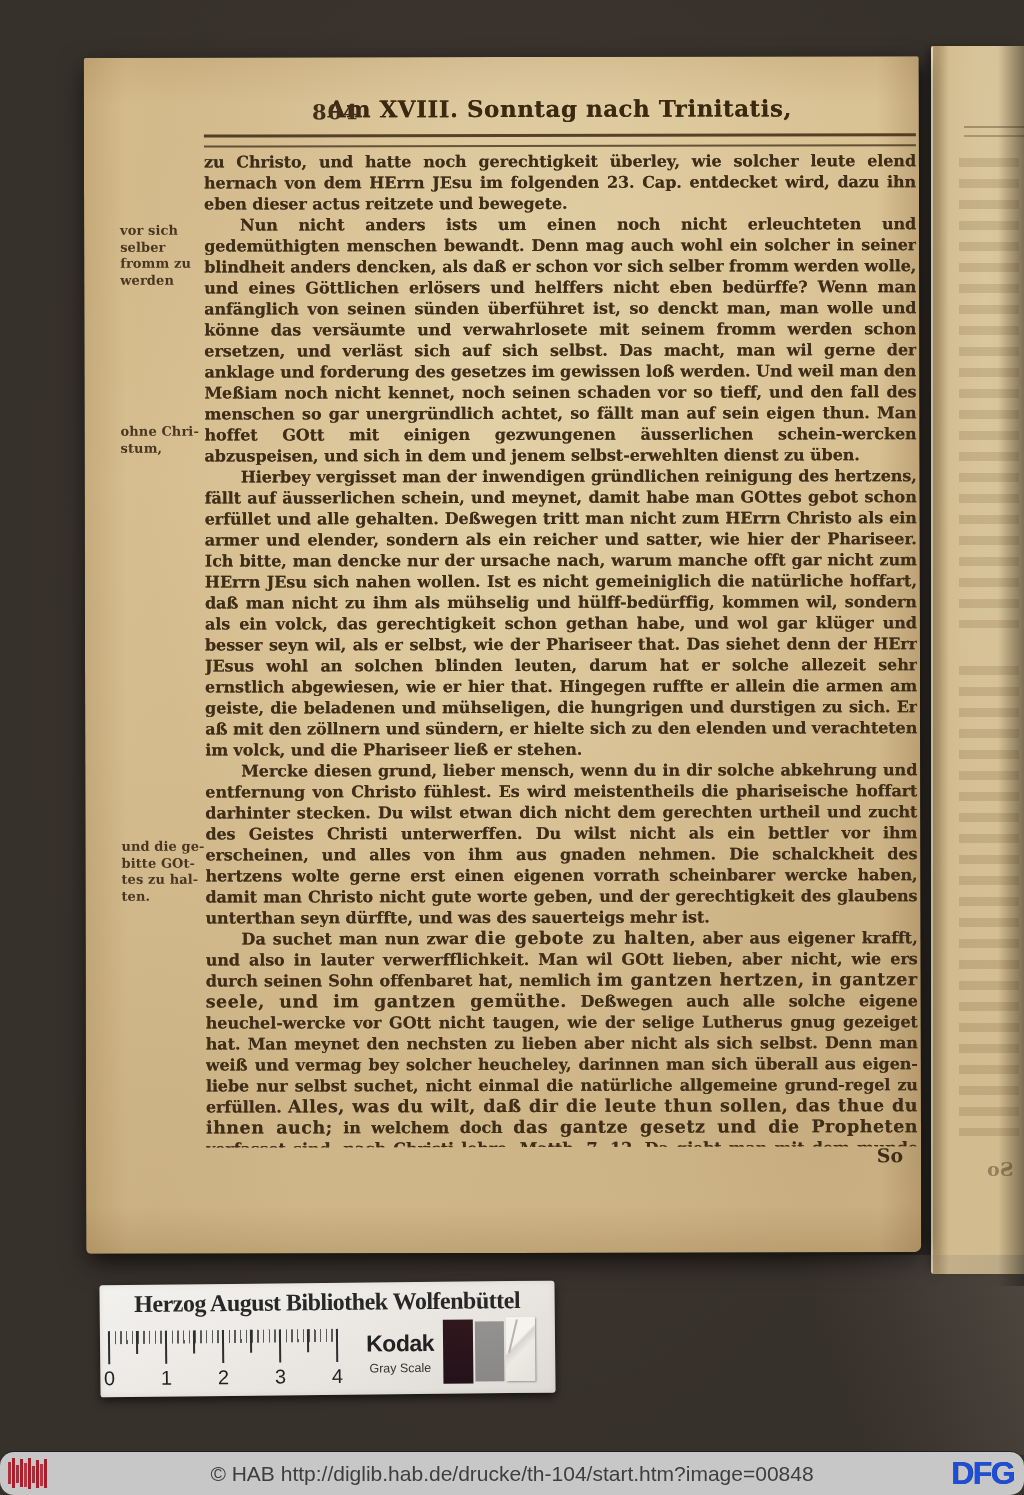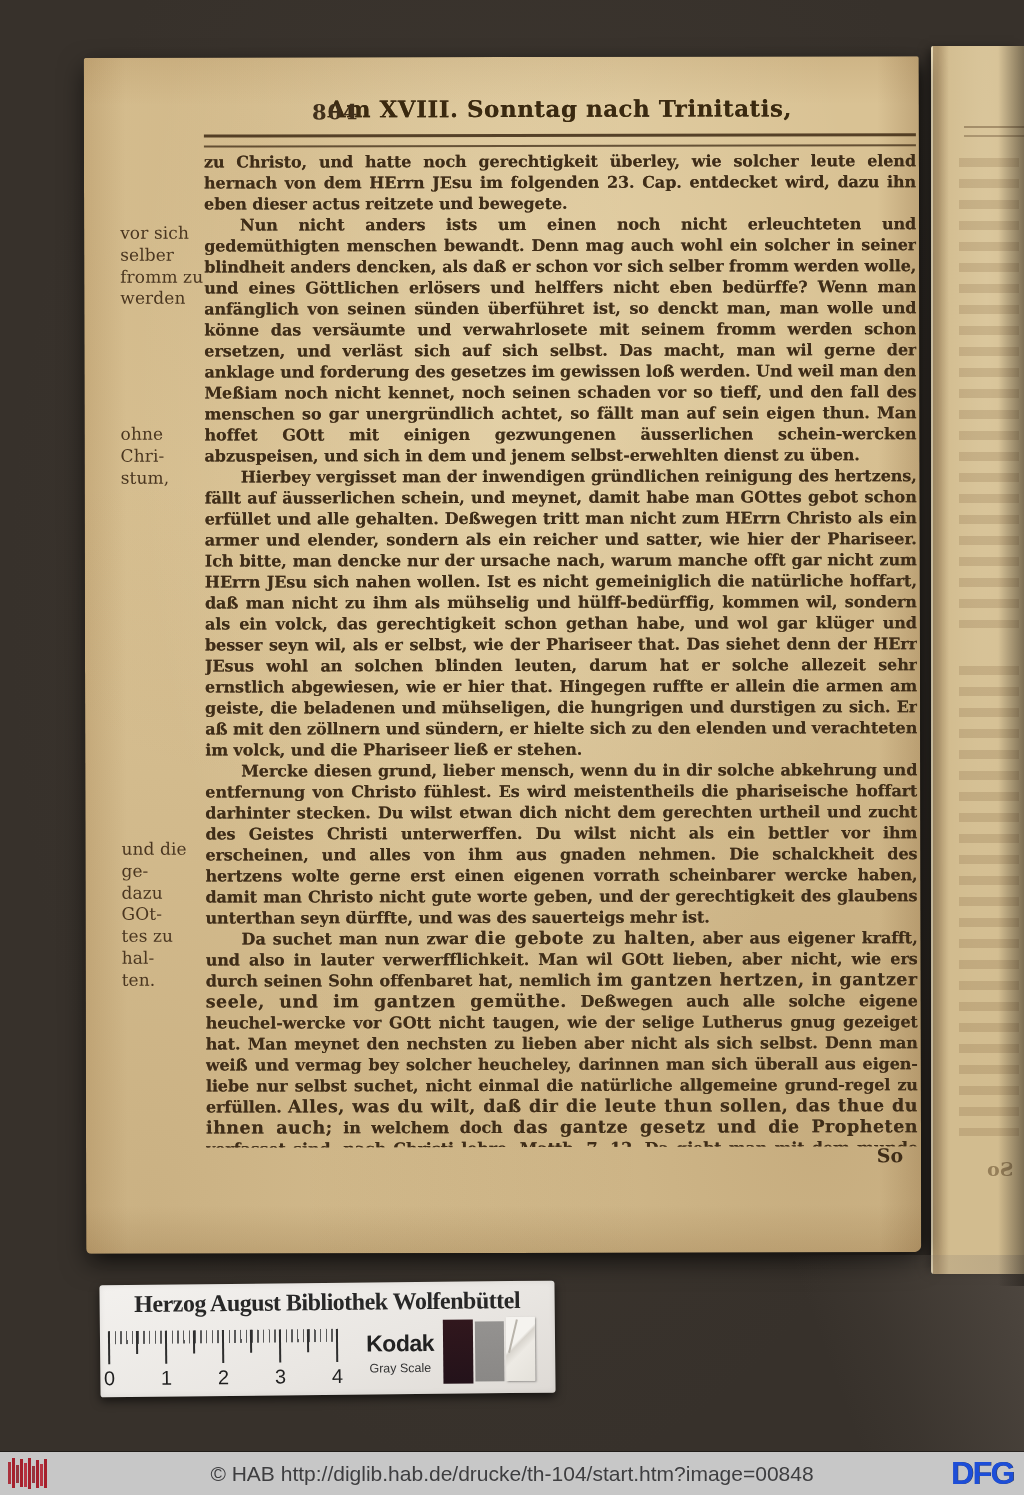--- a/index.html
+++ b/index.html
@@ -42,21 +42,21 @@
     box-shadow:0 10px 24px rgba(0,0,0,0.55), 9px 4px 16px -6px rgba(0,0,0,0.5);
     color:#3f2d18;}
 
   .page-header{position:absolute;top:38px;left:120px;width:712px;height:34px;}
   .page-number{position:absolute;left:108px;top:4px;font-size:21px;font-weight:bold;letter-spacing:1px;color:#41301b;}
   .page-title{display:block;text-align:center;font-size:23px;font-weight:bold;letter-spacing:0.5px;color:#3a2910;
     text-shadow:0 0 0.5px rgba(58,41,16,0.8);}
   .header-rule{position:absolute;top:77px;left:120px;width:712px;height:8px;
     border-top:3px solid rgba(62,42,20,0.85);border-bottom:2px solid rgba(62,42,20,0.75);}
 
-  .margin-note{position:absolute;left:36px;width:84px;font-size:17px;font-weight:normal;line-height:1.28;
+  .margin-note{position:absolute;left:36px;width:84px;font-size:13px;font-weight:bold;line-height:1.28;
     color:#4a3620;white-space:pre-line;letter-spacing:0.1px;}
   .margin-note.n1{top:165px;}
   .margin-note.n2{top:366px;}
   .margin-note.n3{top:781px;}
 
   .text-block{position:absolute;top:94px;left:120px;width:712px;height:996px;overflow:hidden;
     font-size:16px;line-height:21px;font-weight:bold;text-align:justify;
     text-shadow:0 0 0.4px rgba(63,45,24,0.65);letter-spacing:-0.1px;hyphens:auto;}
   .text-block p{margin:0;text-indent:36px;}
   .text-block p.no-indent{text-indent:0;}
@@ -95,21 +95,21 @@
 
   
   .sheen{position:absolute;right:0;top:1255px;width:240px;height:200px;
     background:linear-gradient(250deg, rgba(130,120,110,0.30), rgba(130,120,110,0.06) 55%, transparent 75%);
     pointer-events:none;}
   .sheen2{position:absolute;right:0;top:46px;width:26px;height:1240px;
     background:linear-gradient(to right, transparent, rgba(20,16,12,0.45));pointer-events:none;}
 
   
   .footer-bar{position:absolute;left:0;top:1452px;width:1024px;height:43px;background:#c7c7c7;
-    box-shadow:0 -1px 0 rgba(0,0,0,0.4);}
+    box-shadow:0 -1px 0 rgba(0,0,0,0.4);border-radius:14px;}
   .hab-logo{position:absolute;left:6px;top:4px;}
   .footer-text{position:absolute;left:0;top:0;width:100%;height:43px;line-height:43px;text-align:center;
     font-family:"Liberation Sans", sans-serif;font-size:21px;color:#3e3e40;}
   .dfg-logo{position:absolute;right:10px;top:3px;font-family:"Liberation Sans", sans-serif;
     font-weight:bold;font-size:32px;letter-spacing:-1.5px;color:#1d4ed8;
     text-shadow:0.5px 0 0 #363d4a;}
 </style>
 </head>
 <body>
 
@@ -129,21 +129,21 @@
     </div>
     <div class="header-rule"></div>
 
     <div class="margin-note n1">vor sich
 selber
 fromm zu
 werden</div>
     <div class="margin-note n2">ohne Chri-
 stum,</div>
     <div class="margin-note n3">und die ge-
-dazu GOt-
+bitte GOt-
 tes zu hal-
 ten.</div>
 
     <div class="text-block">
       <p class="para no-indent">zu Christo, und hatte noch gerechtigkeit überley, wie solcher leute elend hernach von dem HErrn JEsu im folgenden 23. Cap. entdecket wird, dazu ihn eben dieser actus reitzete und bewegete.</p>
       <p class="para">Nun nicht anders ists um einen noch nicht erleuchteten und gedemüthigten menschen bewandt.  Denn mag auch wohl ein solcher in seiner blindheit anders dencken, als daß er schon vor sich selber fromm werden wolle, und eines Göttlichen erlösers und helffers nicht eben bedürffe?  Wenn man anfänglich von seinen sünden überführet ist, so denckt man, man wolle und könne das versäumte und verwahrlosete mit seinem fromm werden schon ersetzen, und verläst sich auf sich selbst.  Das macht, man wil gerne der anklage und forderung des gesetzes im gewissen loß werden.  Und weil man den Meßiam noch nicht kennet, noch seinen schaden vor so tieff, und den fall des menschen so gar unergründlich achtet, so fällt man auf sein eigen thun.  Man hoffet GOtt mit einigen gezwungenen äusserlichen schein-wercken abzuspeisen, und sich in dem und jenem selbst-erwehlten dienst zu üben.</p>
       <p class="para">Hierbey vergisset man der inwendigen gründlichen reinigung des hertzens, fällt auf äusserlichen schein, und meynet, damit habe man GOttes gebot schon erfüllet und alle gehalten. Deßwegen tritt man nicht zum HErrn Christo als ein armer und elender, sondern als ein reicher und satter, wie hier der Phariseer.  Ich bitte, man dencke nur der ursache nach, warum manche offt gar nicht zum HErrn JEsu sich nahen wollen.  Ist es nicht gemeiniglich die natürliche hoffart, daß man nicht zu ihm als mühselig und hülff-bedürffig, kommen wil, sondern als ein volck, das gerechtigkeit schon gethan habe, und wol gar klüger und besser seyn wil, als er selbst, wie der Phariseer that.  Das siehet denn der HErr JEsus wohl an solchen blinden leuten, darum hat er solche allezeit sehr ernstlich abgewiesen, wie er hier that.  Hingegen ruffte er allein die armen am geiste, die beladenen und mühseligen, die hungrigen und durstigen zu sich.  Er aß mit den zöllnern und sündern, er hielte sich zu den elenden und verachteten im volck, und die Phariseer ließ er stehen.</p>
       <p class="para">Mercke diesen grund, lieber mensch, wenn du in dir solche abkehrung und entfernung von Christo fühlest.  Es wird meistentheils die phariseische hoffart darhinter stecken.  Du wilst etwan dich nicht dem gerechten urtheil und zucht des Geistes Christi unterwerffen.  Du wilst nicht als ein bettler vor ihm erscheinen, und alles von ihm aus gnaden nehmen.  Die schalckheit des hertzens wolte gerne erst einen eigenen vorrath scheinbarer wercke haben, damit man Christo nicht gute worte geben, und der gerechtigkeit des glaubens unterthan seyn dürffte, und was des sauerteigs mehr ist.</p>
       <p class="para"><span>Da suchet man nun zwar </span><span class="emph">die gebote zu halten</span><span>, aber aus eigener krafft, und also in lauter verwerfflichkeit.  Man wil GOtt lieben, aber nicht, wie ers durch seinen Sohn offenbaret hat, nemlich </span><span class="emph">im gantzen hertzen, in gantzer seele, und im gantzen gemüthe.</span><span>  Deßwegen auch alle solche eigene heuchel-wercke vor GOtt nicht taugen, wie der selige Lutherus gnug gezeiget hat.  Man meynet den nechsten zu lieben aber nicht als sich selbst. Denn man weiß und vermag bey solcher heucheley, darinnen man sich überall aus eigen-liebe nur selbst suchet, nicht einmal die natürliche allgemeine grund-regel zu erfüllen.  </span><span class="emph">Alles, was du wilt, daß dir die leute thun sollen, das thue du ihnen auch;</span><span> in welchem doch </span><span class="emph">das gantze gesetz und die Propheten</span><span> verfasset sind, nach Christi lehre, Matth. 7, 12.  Da giebt man mit dem munde die reineste </span></p>
     </div>

